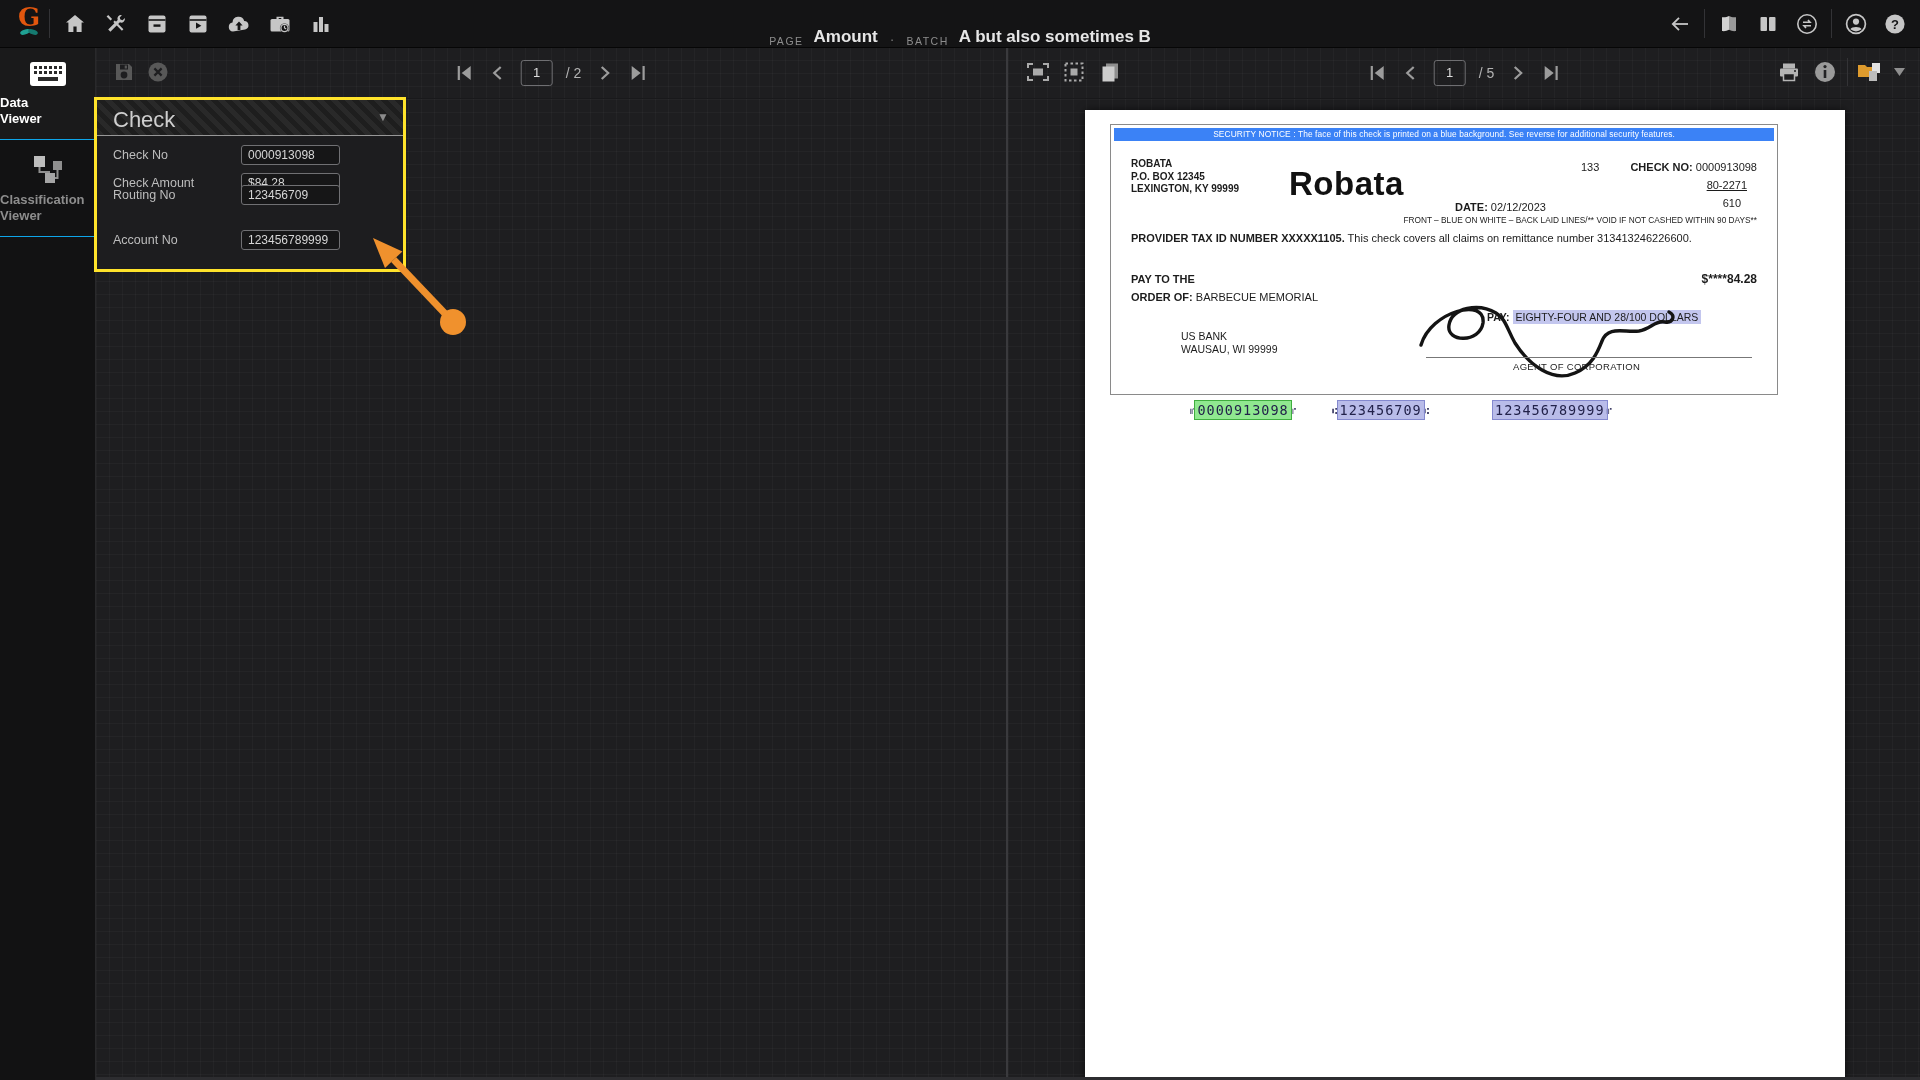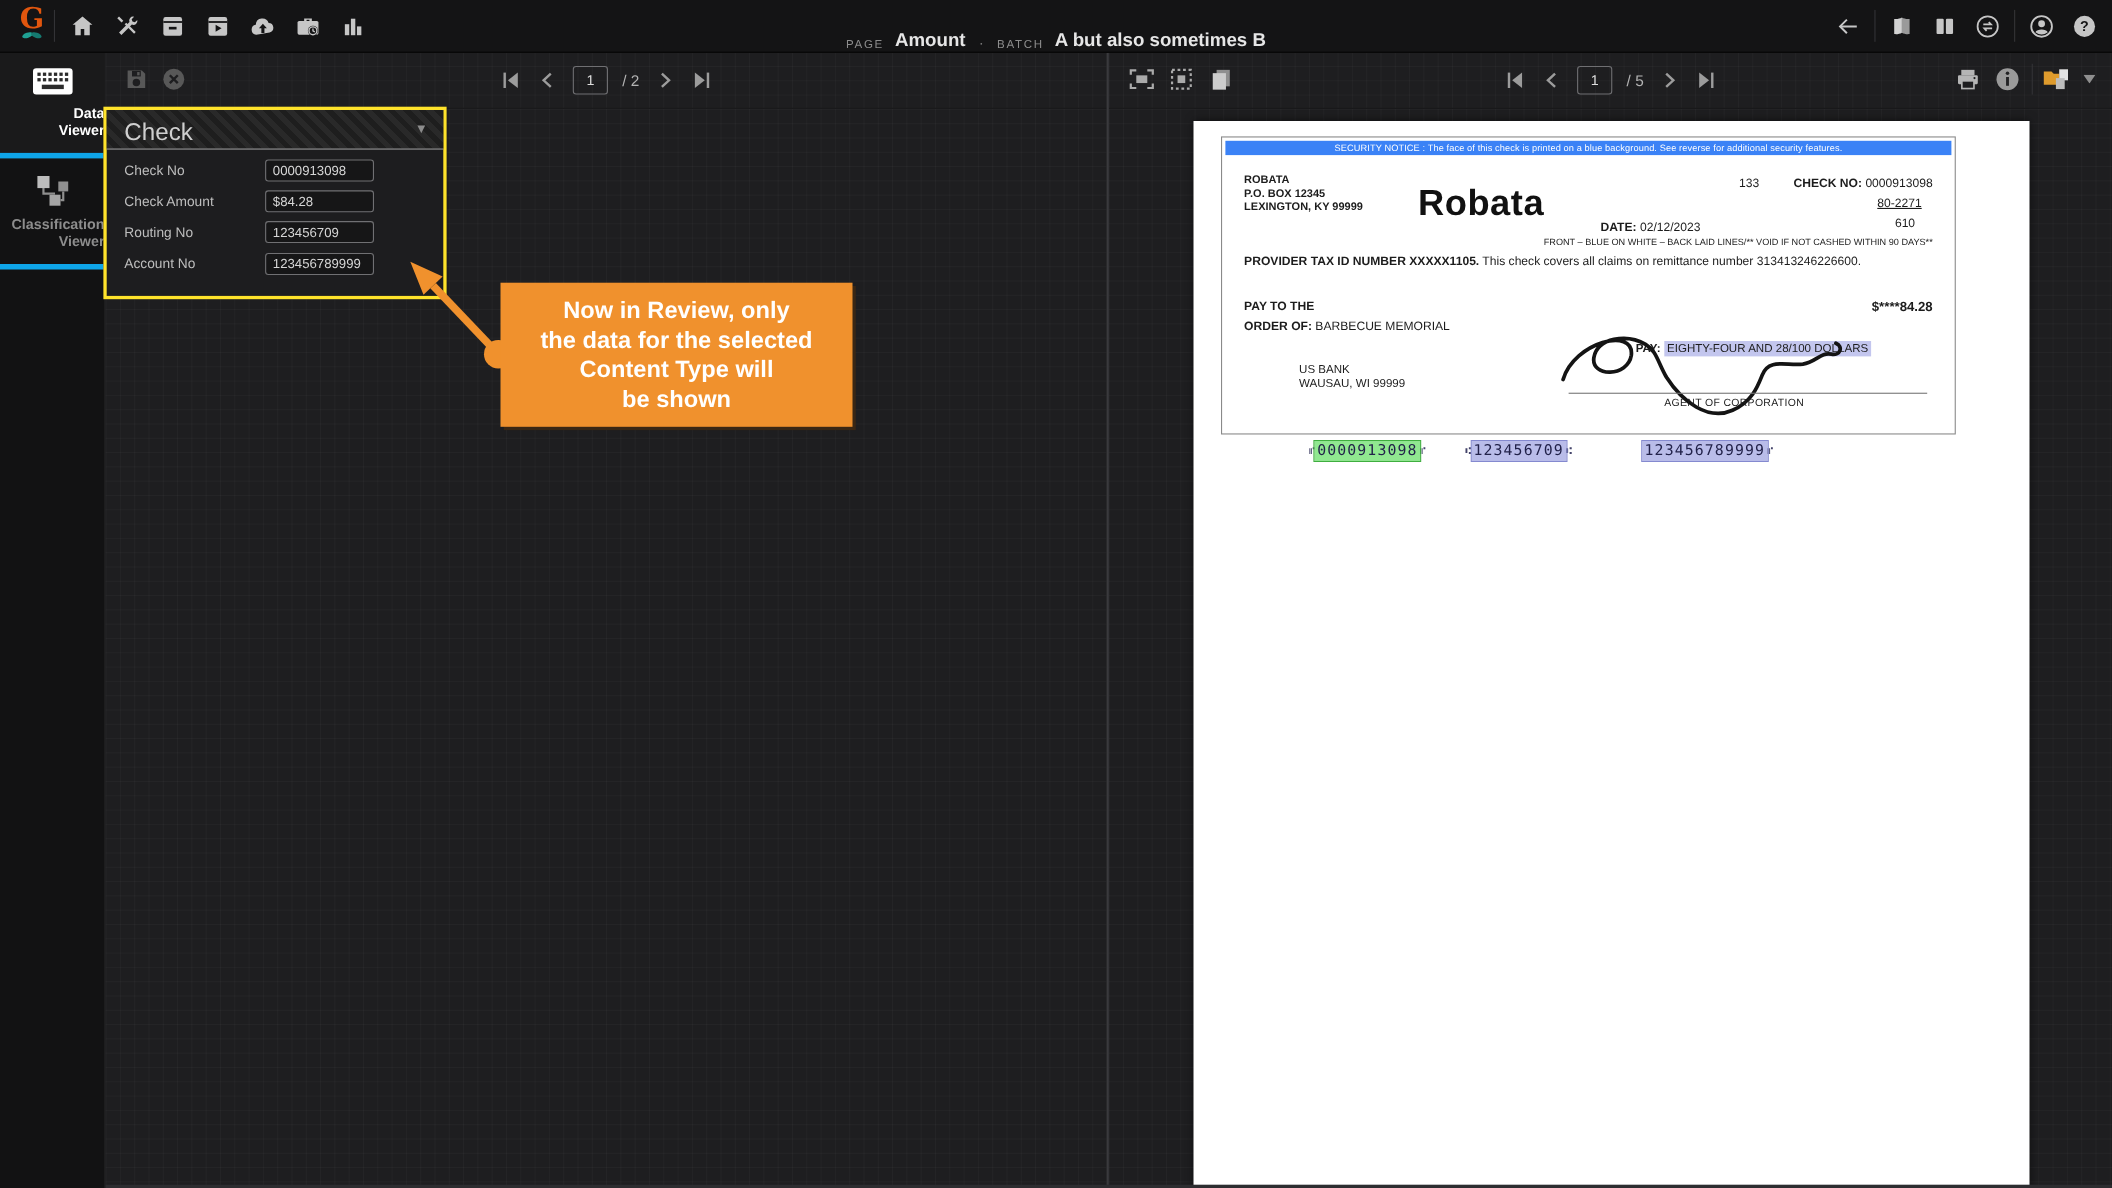--- a/index.html
+++ b/index.html
@@ -15,21 +15,21 @@
   .tb-icons-left{position:absolute;left:60px;top:0;height:47px;display:flex;align-items:center;gap:11px;}
   .tb-icon{width:30px;height:30px;display:flex;align-items:center;justify-content:center;cursor:pointer;border-radius:3px;}
   .tb-center{position:absolute;left:50%;top:0;height:47px;transform:translateX(-50%);display:flex;align-items:flex-end;gap:10px;white-space:nowrap;}
   .tb-kicker{font-size:10.5px;letter-spacing:1.5px;color:#8d8d8d;}
   .tb-value{font-size:17px;font-weight:bold;color:#e6e6e6;}
   .tb-dot{color:#777;font-size:14px;margin:0 2px;}
   .tb-icons-right{position:absolute;right:10px;top:0;height:47px;display:flex;align-items:center;gap:9px;}
 
   
   .sidebar{position:absolute;top:47px;left:0;width:95px;bottom:0;background:#121213;border-right:1px solid #29292b;}
-  .side-tab{padding:13px 0 12px;text-align:right;cursor:pointer;border-bottom:5px solid #0ea5e9;}
+  .side-tab{padding:13px 0 12px;text-align:left;cursor:pointer;border-bottom:1px solid #0ea5e9;}
   .side-tab .tab-label{display:block;font-size:13px;font-weight:bold;line-height:16px;color:#8d8d8d;}
   .side-tab.active{background:#1a1a1b;}
   .side-tab.active .tab-label{color:#ffffff;}
   .side-tab .tab-ic{display:block;margin:0 auto 7px;}
 
   
   .gridbg{background-color:#1e1e20;background-image:linear-gradient(rgba(255,255,255,.028) 1px,transparent 1px),linear-gradient(90deg,rgba(255,255,255,.028) 1px,transparent 1px);background-size:13px 13px;}
   .left-panel{position:absolute;top:47px;left:96px;width:910px;bottom:0;}
   .vdivider{position:absolute;top:47px;left:1006px;width:2px;bottom:0;background:#3a3a3d;z-index:30;}
   .right-panel{position:absolute;top:47px;left:1008px;width:912px;bottom:0;}
@@ -298,41 +298,35 @@
         <span class="fg-caret">▼</span>
       </div>
       <div class="fg-row" style="top:45px;">
         <span class="fg-label">Check No</span>
         <input class="fg-input" value="0000913098" style="">
       </div>
       <div class="fg-row" style="top:73px;">
         <span class="fg-label">Check Amount</span>
         <input class="fg-input" value="$84.28" style="">
       </div>
-      <div class="fg-row" style="top:101px;padding-left:44px;">
+      <div class="fg-row" style="top:85px;padding-left:44px;">
         <span class="fg-label">Routing No</span>
         <input class="fg-input" value="123456709" style="">
       </div>
       <div class="fg-row" style="top:130px;">
         <span class="fg-label">Account No</span>
         <input class="fg-input" value="123456789999" style="">
       </div>
     </div>
 
     <svg class="callout-arrow" viewBox="0 0 210 160">
       <polygon points="17,11 46.4,24.4 29,41" fill="#f0912d"></polygon>
       <line x1="37.7" y1="32.7" x2="97" y2="95" stroke="#f0912d" stroke-width="7"></line>
       <circle cx="97" cy="95" r="13" fill="#f0912d"></circle>
     </svg>
-    <div class="callout">
-      <div>Now in Review, only</div>
-      <div>the data for the selected</div>
-      <div>Content Type will</div>
-      <div>be shown</div>
-    </div>
   </section>
 
   <div class="vdivider"></div>
 
   <section class="right-panel gridbg">
     <div class="panel-toolbar">
       <div class="rp-tools-left">
         <span class="tool-ic">
             <svg width="26" height="24" viewBox="0 0 26 24" fill="none" stroke="#aaaaaa" stroke-width="2">
               <path d="M3 8V4h5M18 4h5v4M23 16v4h-5M8 20H3v-4"></path>

